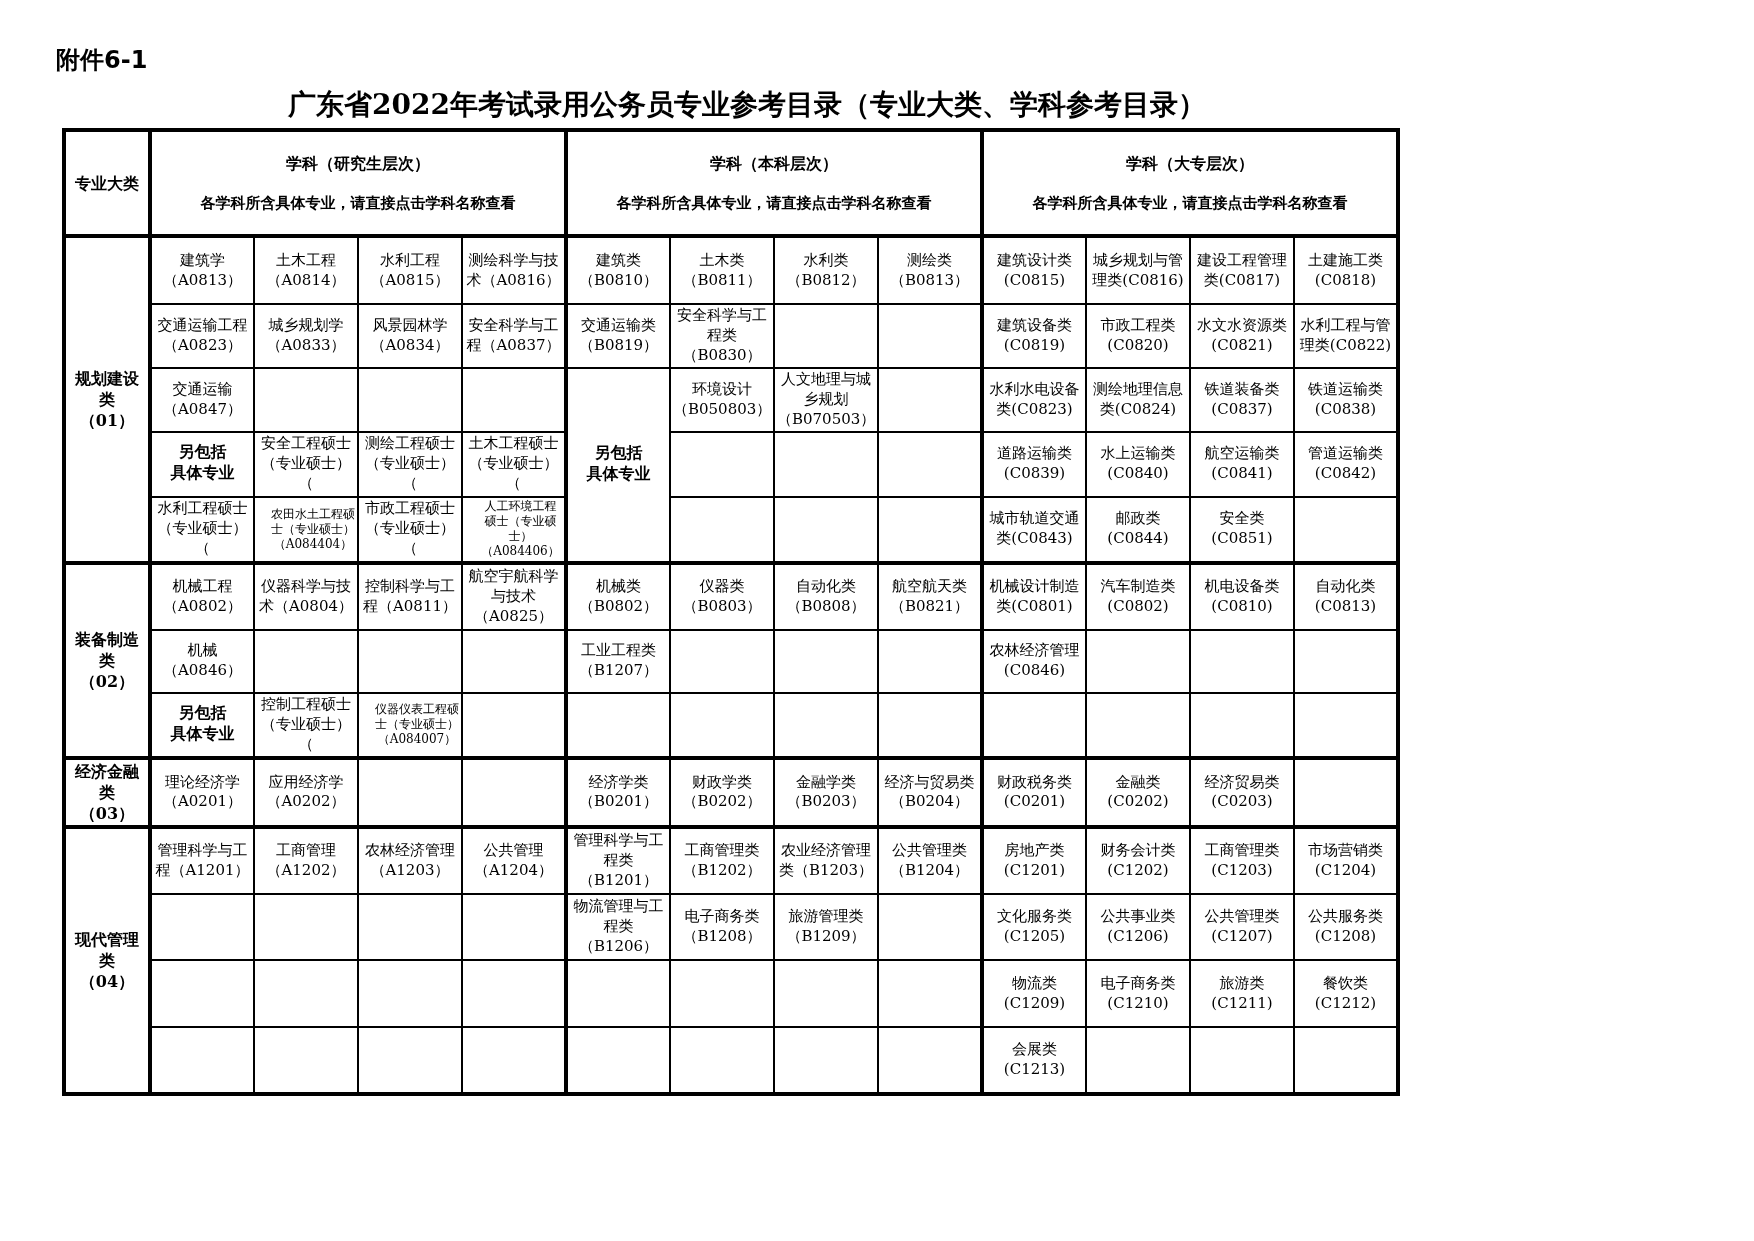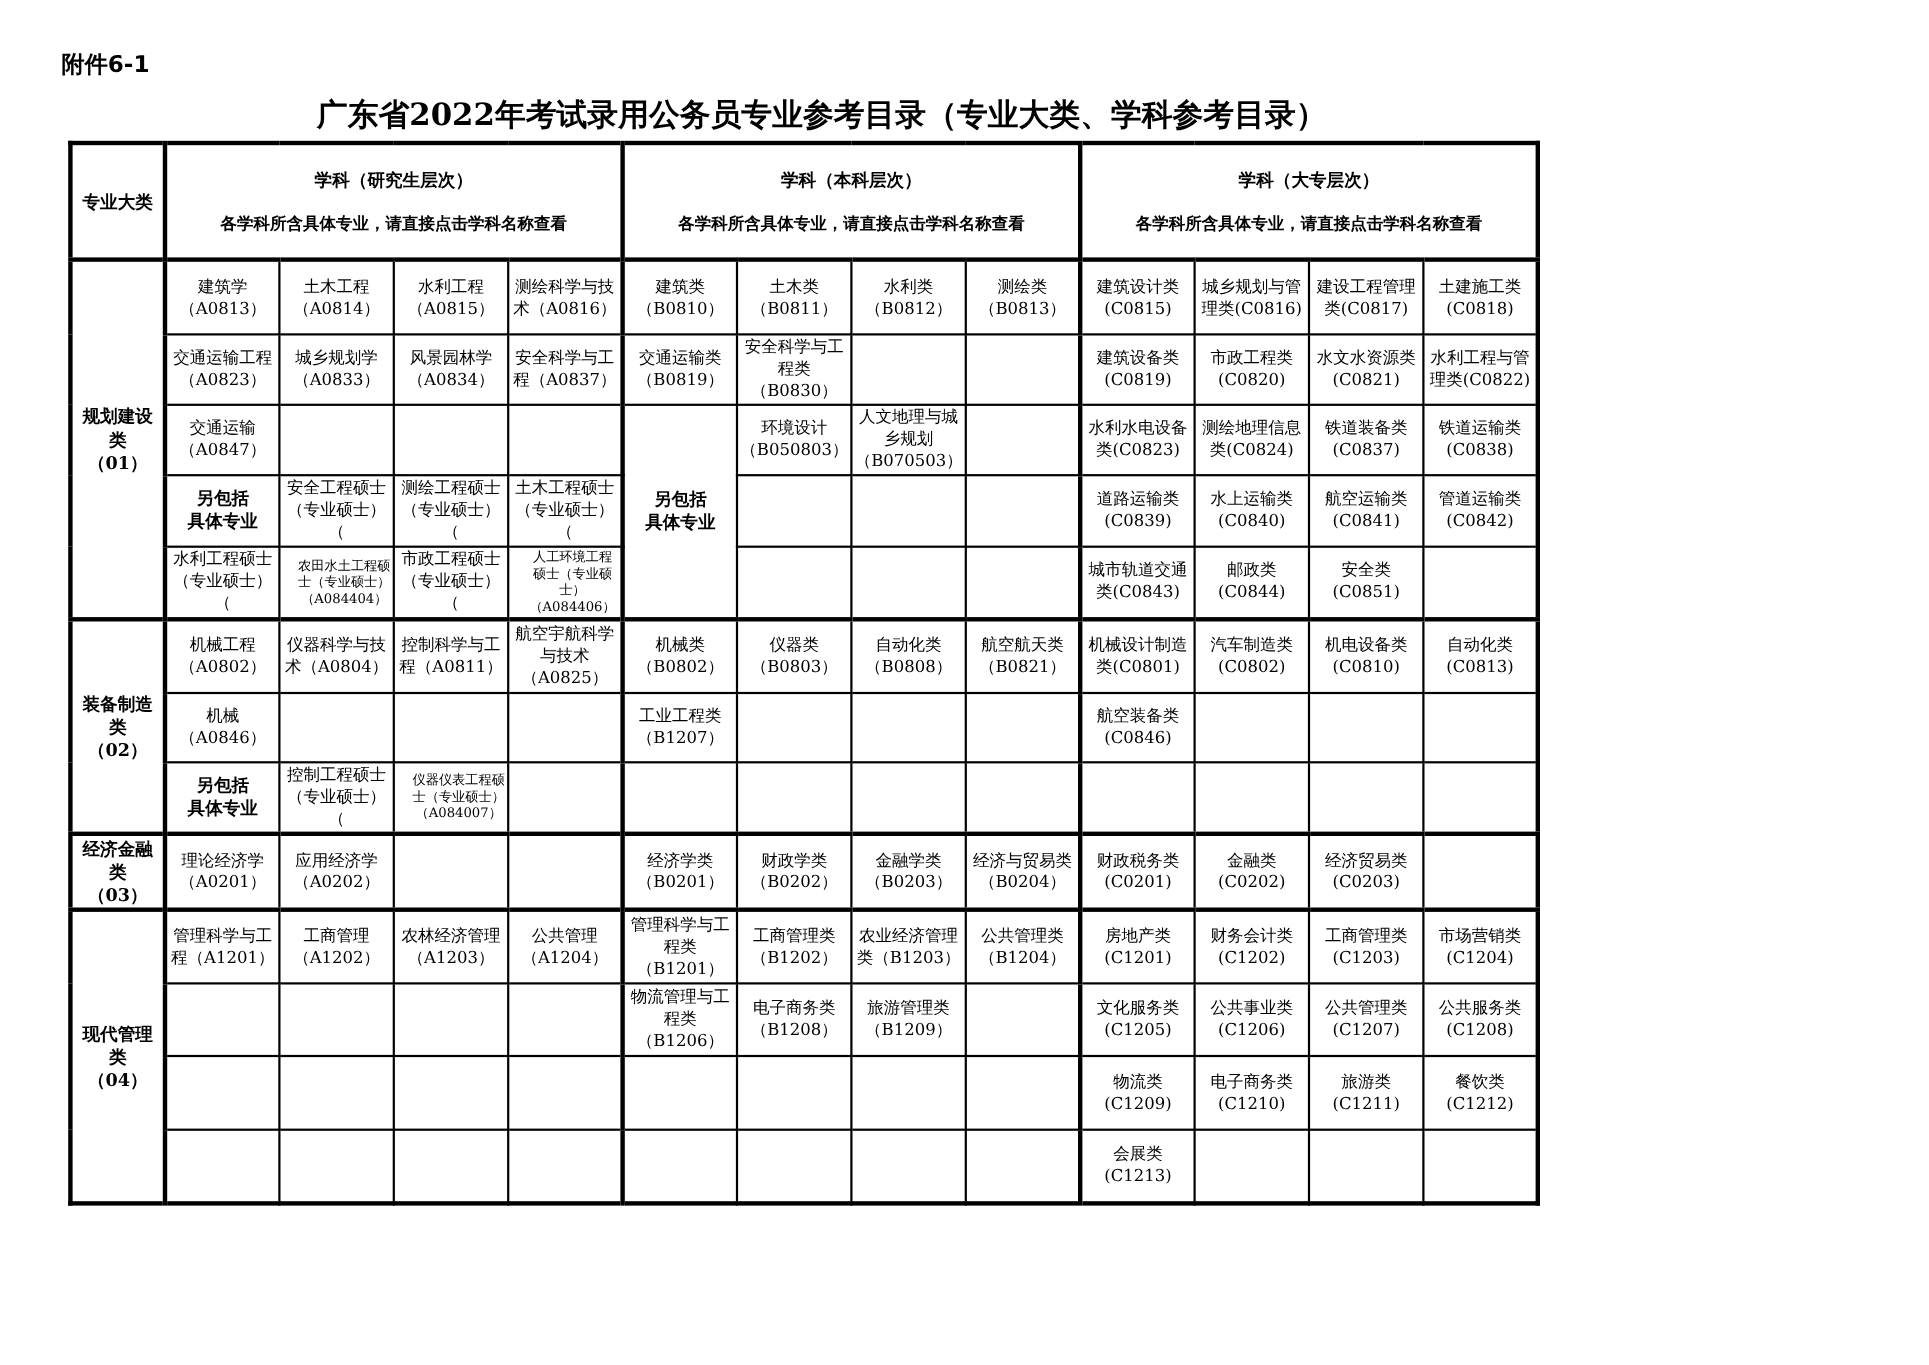--- a/index.html
+++ b/index.html
@@ -5,21 +5,21 @@
   * { box-sizing: border-box; }
   html, body { margin: 0; padding: 0; }
   body {
     width: 1754px; height: 1241px;
     background: #ffffff; color: #000000;
     font-family: "DejaVu Serif", "Liberation Serif", serif;
     position: relative;
   }
   .attachment {
     position: absolute; left: 56px; top: 44px;
-    font-size: 21px; font-weight: bold;
+    font-size: 24px; font-weight: bold;
     font-family: "DejaVu Sans", "Liberation Sans", sans-serif;
   }
   .title {
     position: absolute; left: 78px; top: 86px; width: 1338px;
     text-align: center; font-size: 28px; font-weight: bold;
   }
   table.catalog {
     position: absolute; left: 62px; top: 128px; width: 1338px;
     table-layout: fixed; border-collapse: collapse;
     border: 4px solid #000;
@@ -31,21 +31,21 @@
     font-size: 15px; line-height: 1.32;
     white-space: pre-line; overflow: hidden;
     font-weight: normal;
   }
   th { font-weight: bold; }
   .g0 { border-left: 4px solid #000; }
   tr.sec > td { border-top: 4px solid #000; }
   .cat { font-weight: bold; font-size: 16px; }
   .extra {
     font-weight: bold; font-size: 16px;
-    font-family: Liberation Serif, serif;
+    font-family: Liberation Mono, monospace;
   }
   .sm { font-size: 12px; line-height: 1.25; padding-left: 16px; }
   .ht { font-size: 16px; font-weight: bold; }
   .hn { font-size: 15px; font-weight: bold; }
 </style>
 </head>
 <body>
 
 <div class="page">
   <div class="attachment">附件6-1</div>
@@ -176,21 +176,21 @@
     </tr>
     <tr style="height:63px">
       <td class="g0">机械（A0846）</td>
       <td></td>
       <td></td>
       <td></td>
       <td class="g0">工业工程类（B1207）</td>
       <td></td>
       <td></td>
       <td></td>
-      <td class="g0">航空装备类(C0846)</td>
+      <td class="g0">农林经济管理(C0846)</td>
       <td></td>
       <td></td>
       <td></td>
     </tr>
     <tr style="height:65px">
       <td class="g0 extra">另包括
 具体专业</td>
       <td>控制工程硕士（专业硕士）（</td>
       <td class="sm">仪器仪表工程硕士（专业硕士）（A084007）</td>
       <td></td>

